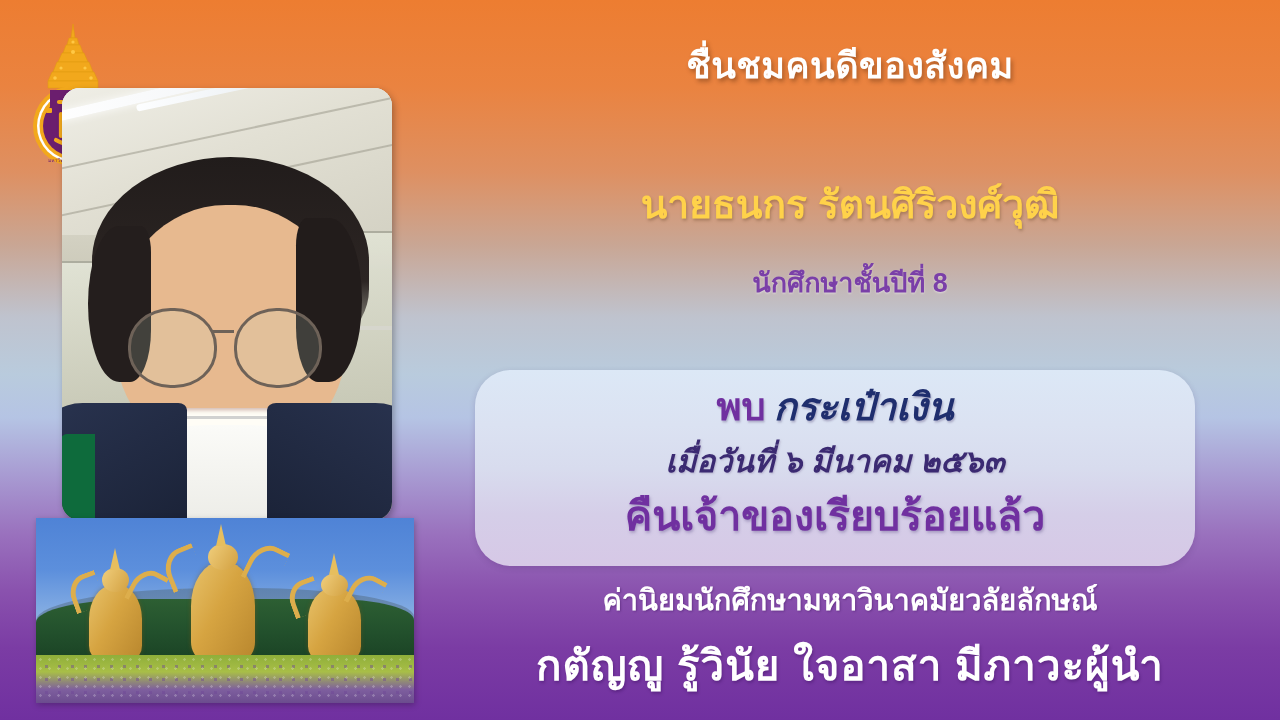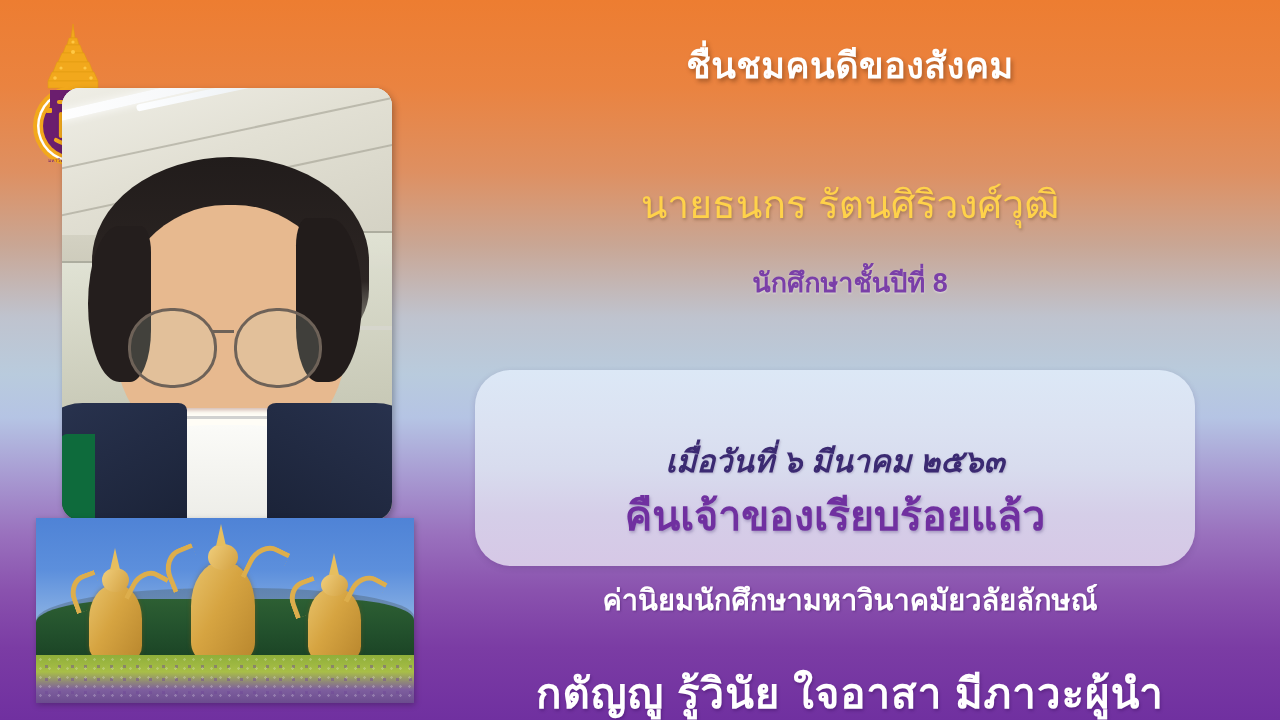--- a/index.html
+++ b/index.html
@@ -87,21 +87,21 @@
   }
 
   .person-name {
     position: absolute;
     top: 185px;
     left: 0;
     width: 860px;
     text-align: center;
     color: #FFD24A;
     font-size: 39px;
-    font-weight: normal;
+    font-weight: bold;
     line-height: 1.0;
     text-shadow: 1px 2px 3px rgba(90,60,30,0.35);
   }
 
   .subline {
     position: absolute;
     left: 0;
     width: 860px;
     text-align: center;
     color: #7A3FA8;
@@ -179,21 +179,20 @@
     top: 645px;
     left: 0;
     width: 860px;
     text-align: center;
     color: #FFFFFF;
     font-size: 42px;
     font-weight: bold;
     line-height: 1.0;
     letter-spacing: 1px;
     text-shadow: 1px 2px 3px rgba(50,10,80,0.35);
-    margin-top: 28px;
   }
 
   
   .room-bg { position:absolute; inset:0; background:
       linear-gradient(to bottom, #E7E6DC 0%, #DAD8CB 26%, #C9C7B6 46%, #BFBDAC 70%, #B6B4A4 100%); }
   .ceiling { position:absolute; left:0; top:0; width:100%; height:34%;
       background: linear-gradient(160deg,#EFEEE6 0%,#E2E0D4 45%,#D4D2C4 100%); }
   .ceil-light-a { position:absolute; left:-6%; top:4%; width:56%; height:7%;
       background:linear-gradient(100deg,#FFFFFF,#F4F6F8); transform:rotate(-13deg); border-radius:3px;
       box-shadow:0 0 10px rgba(255,255,255,0.8); }
@@ -363,20 +362,23 @@
   <div class="right-col">
 
     <div class="headline">ชื่นชมคนดีของสังคม</div>
 
     <div class="person-name">นายธนกร  รัตนศิริวงศ์วุฒิ</div>
 
     <div class="subline subline-1">นักศึกษาชั้นปีที่ 8</div>
 
 
     <div class="highlight-card">
+      <div class="card-line card-line-found">
+        <span>พบ</span><span class="item">กระเป๋าเงิน</span>
+      </div>
       <div class="card-line card-line-date">เมื่อวันที่ ๖ มีนาคม ๒๕๖๓</div>
       <div class="card-line card-line-returned">คืนเจ้าของเรียบร้อยแล้ว</div>
     </div>
 
     <div class="footer-values-label">ค่านิยมนักศึกษามหาวินาคมัยวลัยลักษณ์</div>
 
     <div class="footer-values-list">กตัญญู  รู้วินัย  ใจอาสา  มีภาวะผู้นำ</div>
 
   </div>
 </div>

